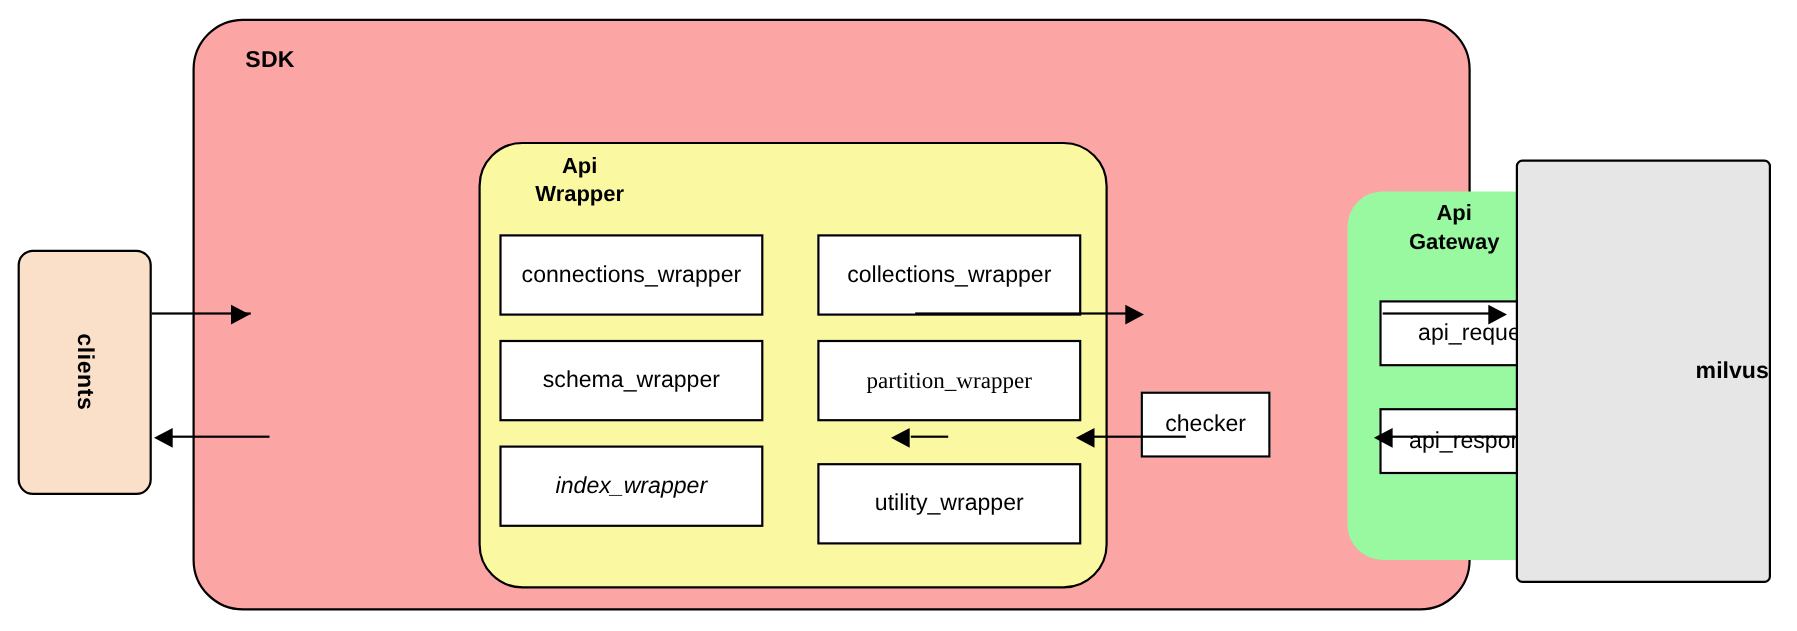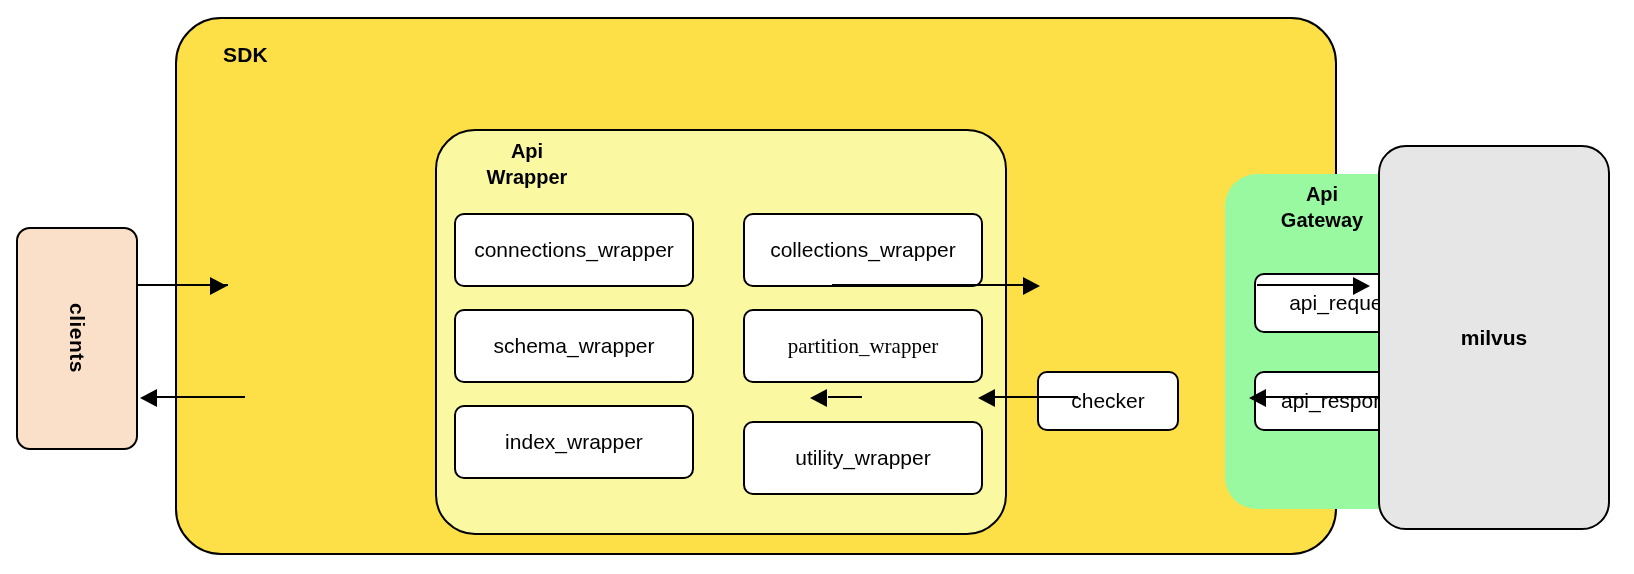--- a/index.html
+++ b/index.html
@@ -27,21 +27,21 @@
     text-align: center;
     color: #000000;
   }
 
   
   #sdk-container {
     left: 175px;
     top: 17px;
     width: 1162px;
     height: 538px;
-    background: #fde047;
+    background: #fca5a5;
     border-radius: 46px;
     display: block;
   }
   #sdk-container > .group-title {
     position: absolute;
     left: 46px;
     top: 24px;
     font-size: 21px;
     font-weight: bold;
     letter-spacing: 0.2px;
@@ -88,37 +88,37 @@
     font-size: 20px;
     font-weight: bold;
     line-height: 1.28;
     text-align: center;
     white-space: pre-line;
   }
 
   
   .leaf {
     background: #ffffff;
-    border-radius: 10px;
+    border-radius: 0;
     font-size: 21px;
     font-weight: normal;
   }
   .wrap-box { width: 240px; height: 74px; }
   #wrap-connections { left: 277px; top: 194px; }
   #wrap-schema      { left: 277px; top: 290px; }
-  #wrap-index       { left: 277px; top: 386px; }
+  #wrap-index       { left: 277px; top: 386px; font-style: italic; }
   #wrap-collections { left: 566px; top: 194px; }
   #wrap-partition   { left: 566px; top: 290px; font-family: Liberation Serif, serif; }
   #wrap-utility     { left: 566px; top: 386px; margin-top: 16px; }
 
   #api-request  { left: 1077px; top: 254px; width: 180px; height: 60px; }
   #api-response { left: 1077px; top: 352px; width: 180px; height: 60px; }
 
   #checker-node {
-    left: 860px; top: 352px; width: 142px; height: 60px;
+    left: 860px; top: 337px; width: 118px; height: 60px;
   }
 
   
   #clients-node {
     left: 16px;
     top: 227px;
     width: 122px;
     height: 223px;
     background: #fae0c8;
     border-radius: 14px;
@@ -131,23 +131,24 @@
     letter-spacing: 0.5px;
   }
 
   
   #milvus-node {
     left: 1378px;
     top: 145px;
     width: 232px;
     height: 385px;
     background: #e6e6e6;
-    border-radius: 28px;
-    font-size: 21px;
-    font-weight: bold;
+    border-radius: 6px;
+    font-size: 21px;
+    font-weight: bold;
+    justify-content: flex-end;
   }
 
   
   .edge-line {
     position: absolute;
     background: #000000;
     height: 2px;
   }
   .arrow-head {
     position: absolute;

